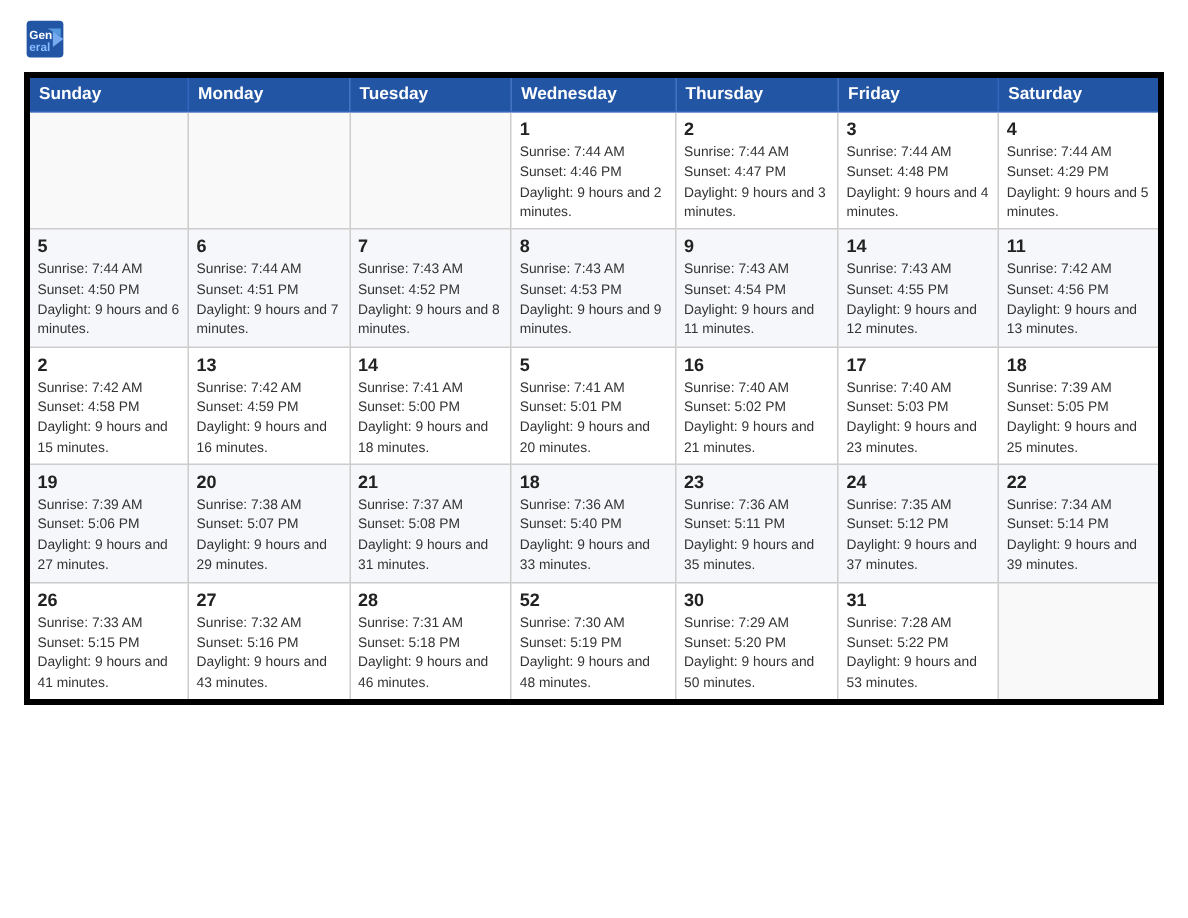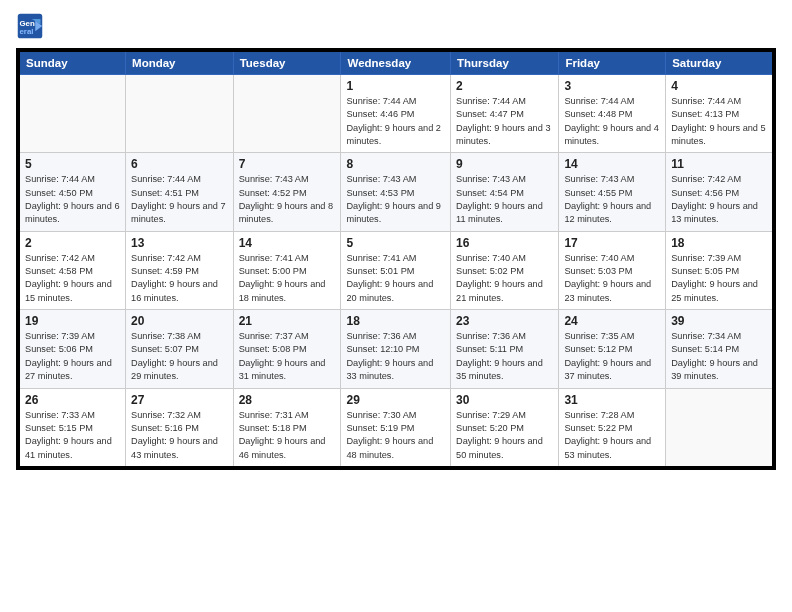--- a/index.html
+++ b/index.html
@@ -144,21 +144,21 @@
           </td>
           <td>
             <div class="day-number">3</div>
             <div class="day-info">Sunrise: 7:44 AM
 Sunset: 4:48 PM
 Daylight: 9 hours and 4 minutes.</div>
           </td>
           <td>
             <div class="day-number">4</div>
             <div class="day-info">Sunrise: 7:44 AM
-Sunset: 4:13 PM
+Sunset: 4:29 PM
 Daylight: 9 hours and 5 minutes.</div>
           </td>
         </tr>
         <tr>
           <td>
             <div class="day-number">5</div>
             <div class="day-info">Sunrise: 7:44 AM
 Sunset: 4:50 PM
 Daylight: 9 hours and 6 minutes.</div>
           </td>
@@ -258,37 +258,37 @@
           </td>
           <td>
             <div class="day-number">21</div>
             <div class="day-info">Sunrise: 7:37 AM
 Sunset: 5:08 PM
 Daylight: 9 hours and 31 minutes.</div>
           </td>
           <td>
             <div class="day-number">18</div>
             <div class="day-info">Sunrise: 7:36 AM
-Sunset: 12:10 PM
+Sunset: 5:40 PM
 Daylight: 9 hours and 33 minutes.</div>
           </td>
           <td>
             <div class="day-number">23</div>
             <div class="day-info">Sunrise: 7:36 AM
 Sunset: 5:11 PM
 Daylight: 9 hours and 35 minutes.</div>
           </td>
           <td>
             <div class="day-number">24</div>
             <div class="day-info">Sunrise: 7:35 AM
 Sunset: 5:12 PM
 Daylight: 9 hours and 37 minutes.</div>
           </td>
           <td>
-            <div class="day-number">39</div>
+            <div class="day-number">22</div>
             <div class="day-info">Sunrise: 7:34 AM
 Sunset: 5:14 PM
 Daylight: 9 hours and 39 minutes.</div>
           </td>
         </tr>
         <tr>
           <td>
             <div class="day-number">26</div>
             <div class="day-info">Sunrise: 7:33 AM
 Sunset: 5:15 PM
@@ -300,21 +300,21 @@
 Sunset: 5:16 PM
 Daylight: 9 hours and 43 minutes.</div>
           </td>
           <td>
             <div class="day-number">28</div>
             <div class="day-info">Sunrise: 7:31 AM
 Sunset: 5:18 PM
 Daylight: 9 hours and 46 minutes.</div>
           </td>
           <td>
-            <div class="day-number">29</div>
+            <div class="day-number">52</div>
             <div class="day-info">Sunrise: 7:30 AM
 Sunset: 5:19 PM
 Daylight: 9 hours and 48 minutes.</div>
           </td>
           <td>
             <div class="day-number">30</div>
             <div class="day-info">Sunrise: 7:29 AM
 Sunset: 5:20 PM
 Daylight: 9 hours and 50 minutes.</div>
           </td>

